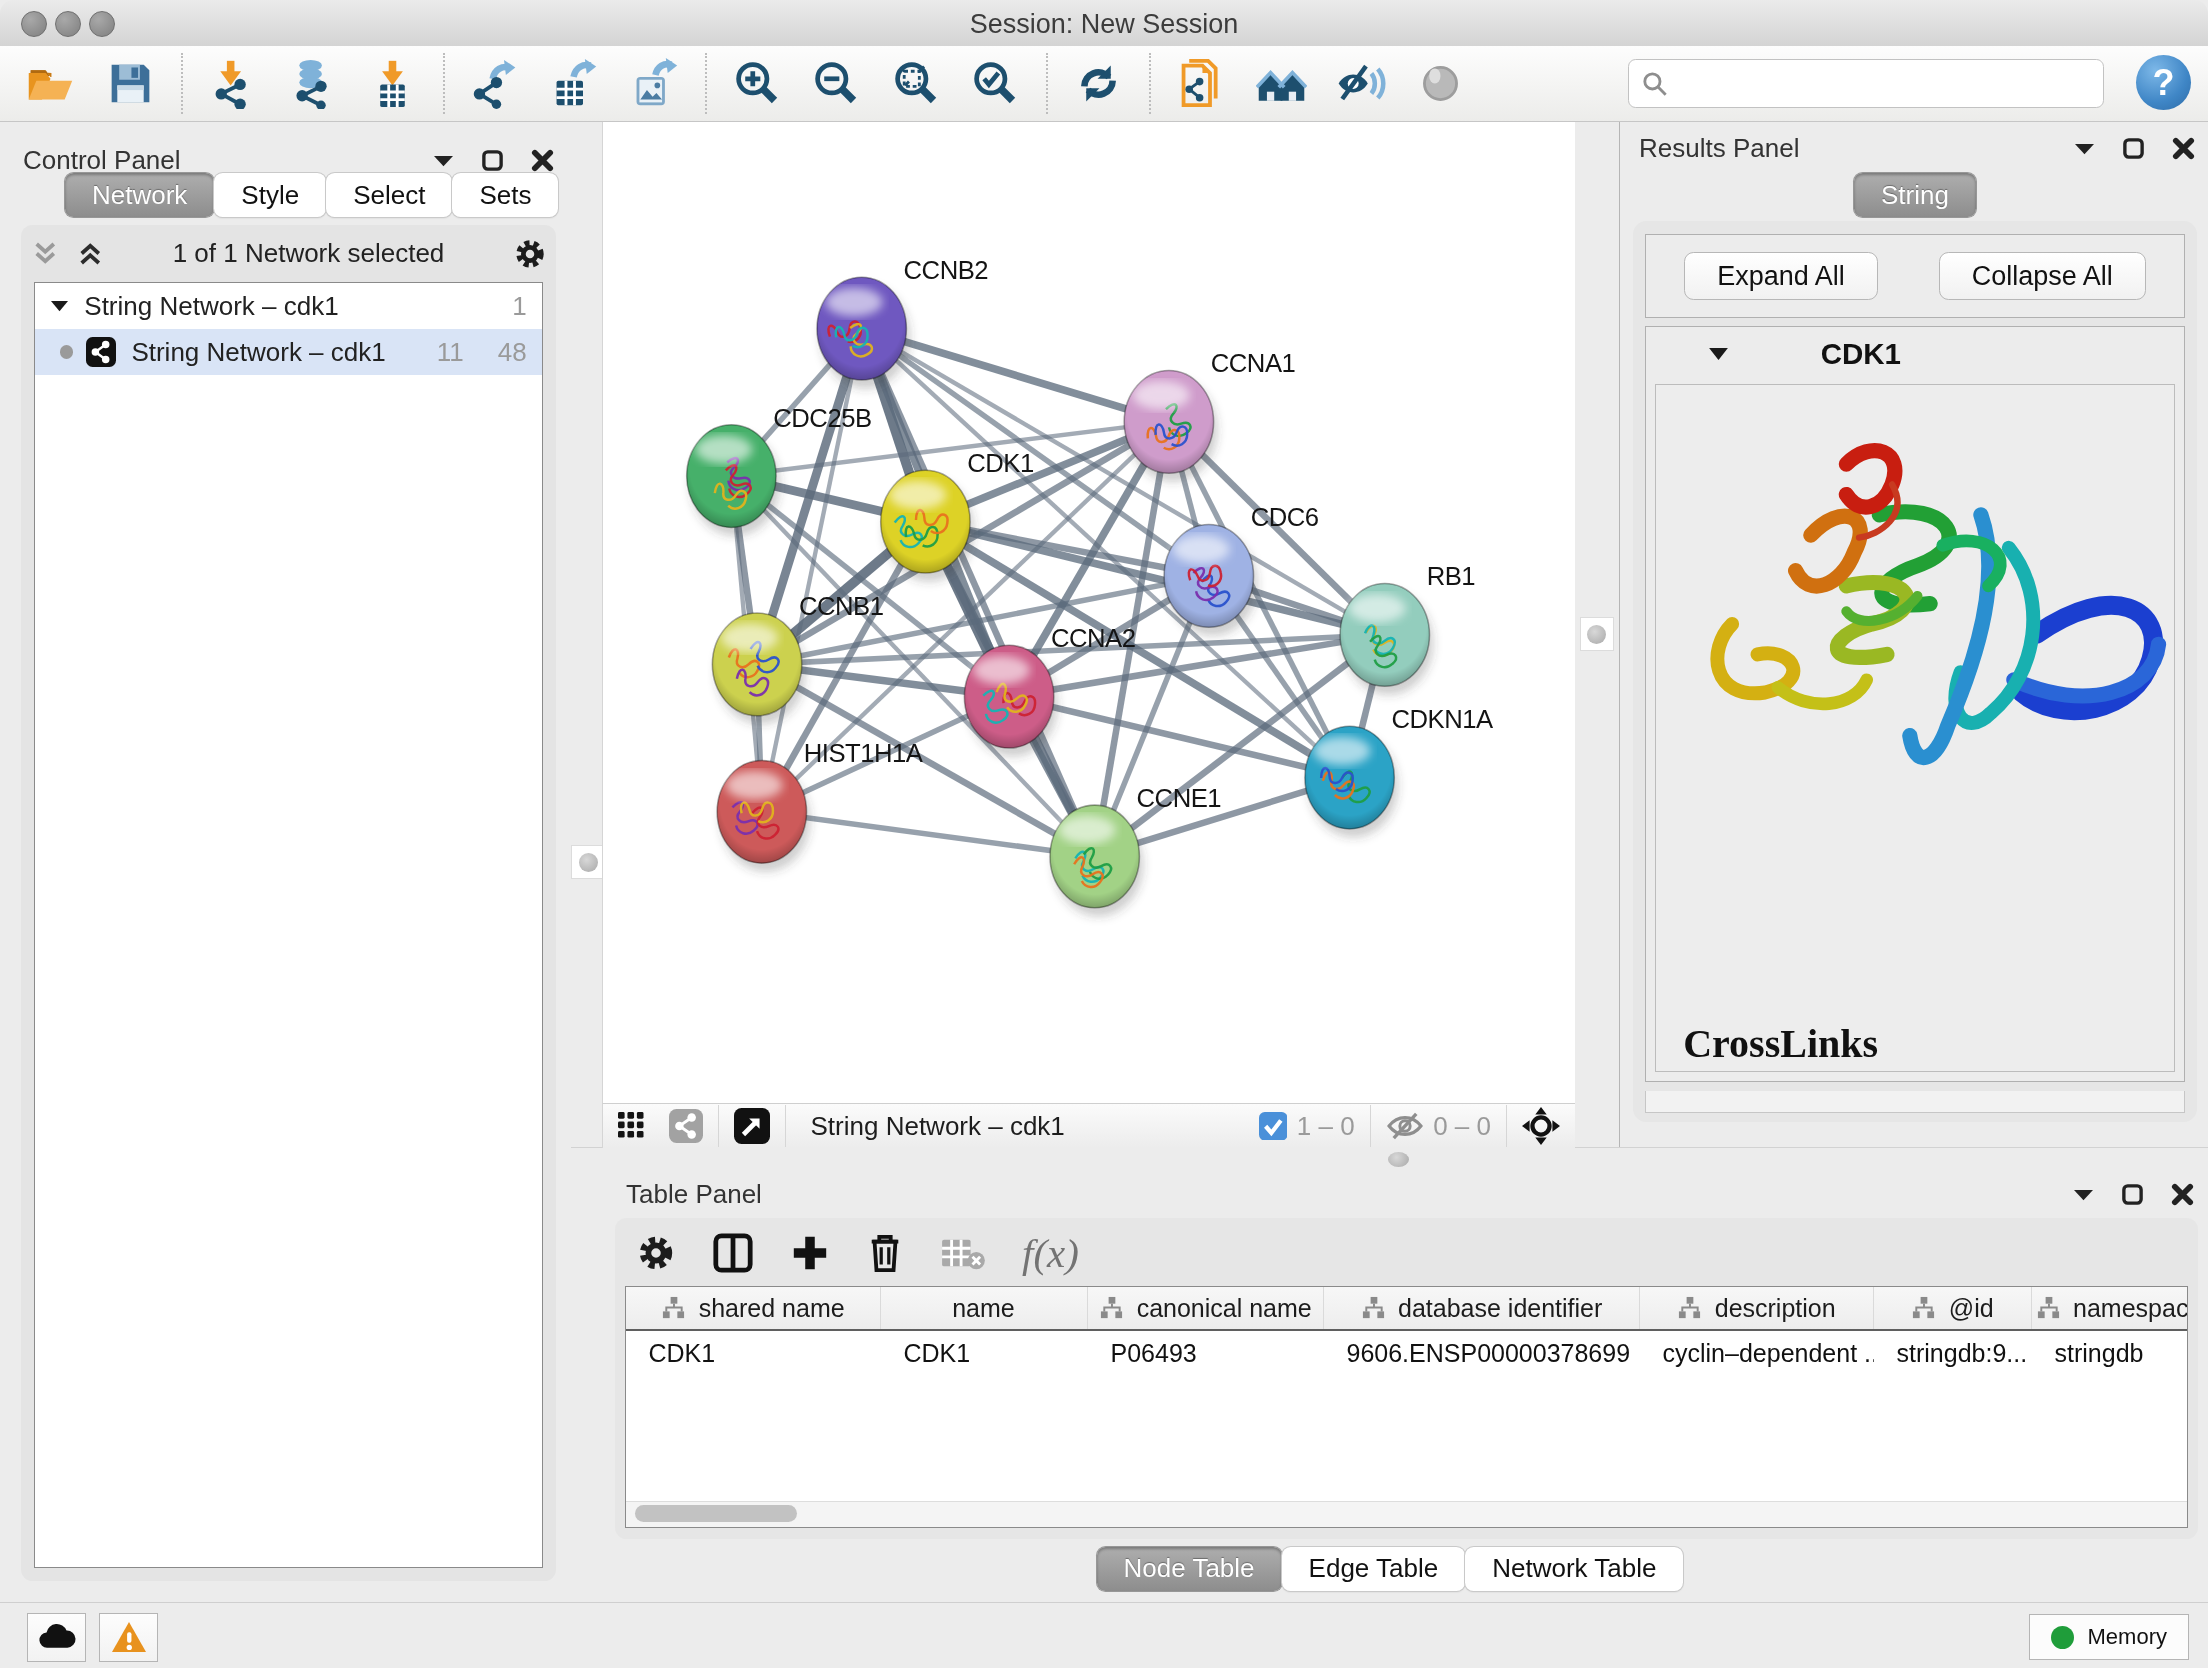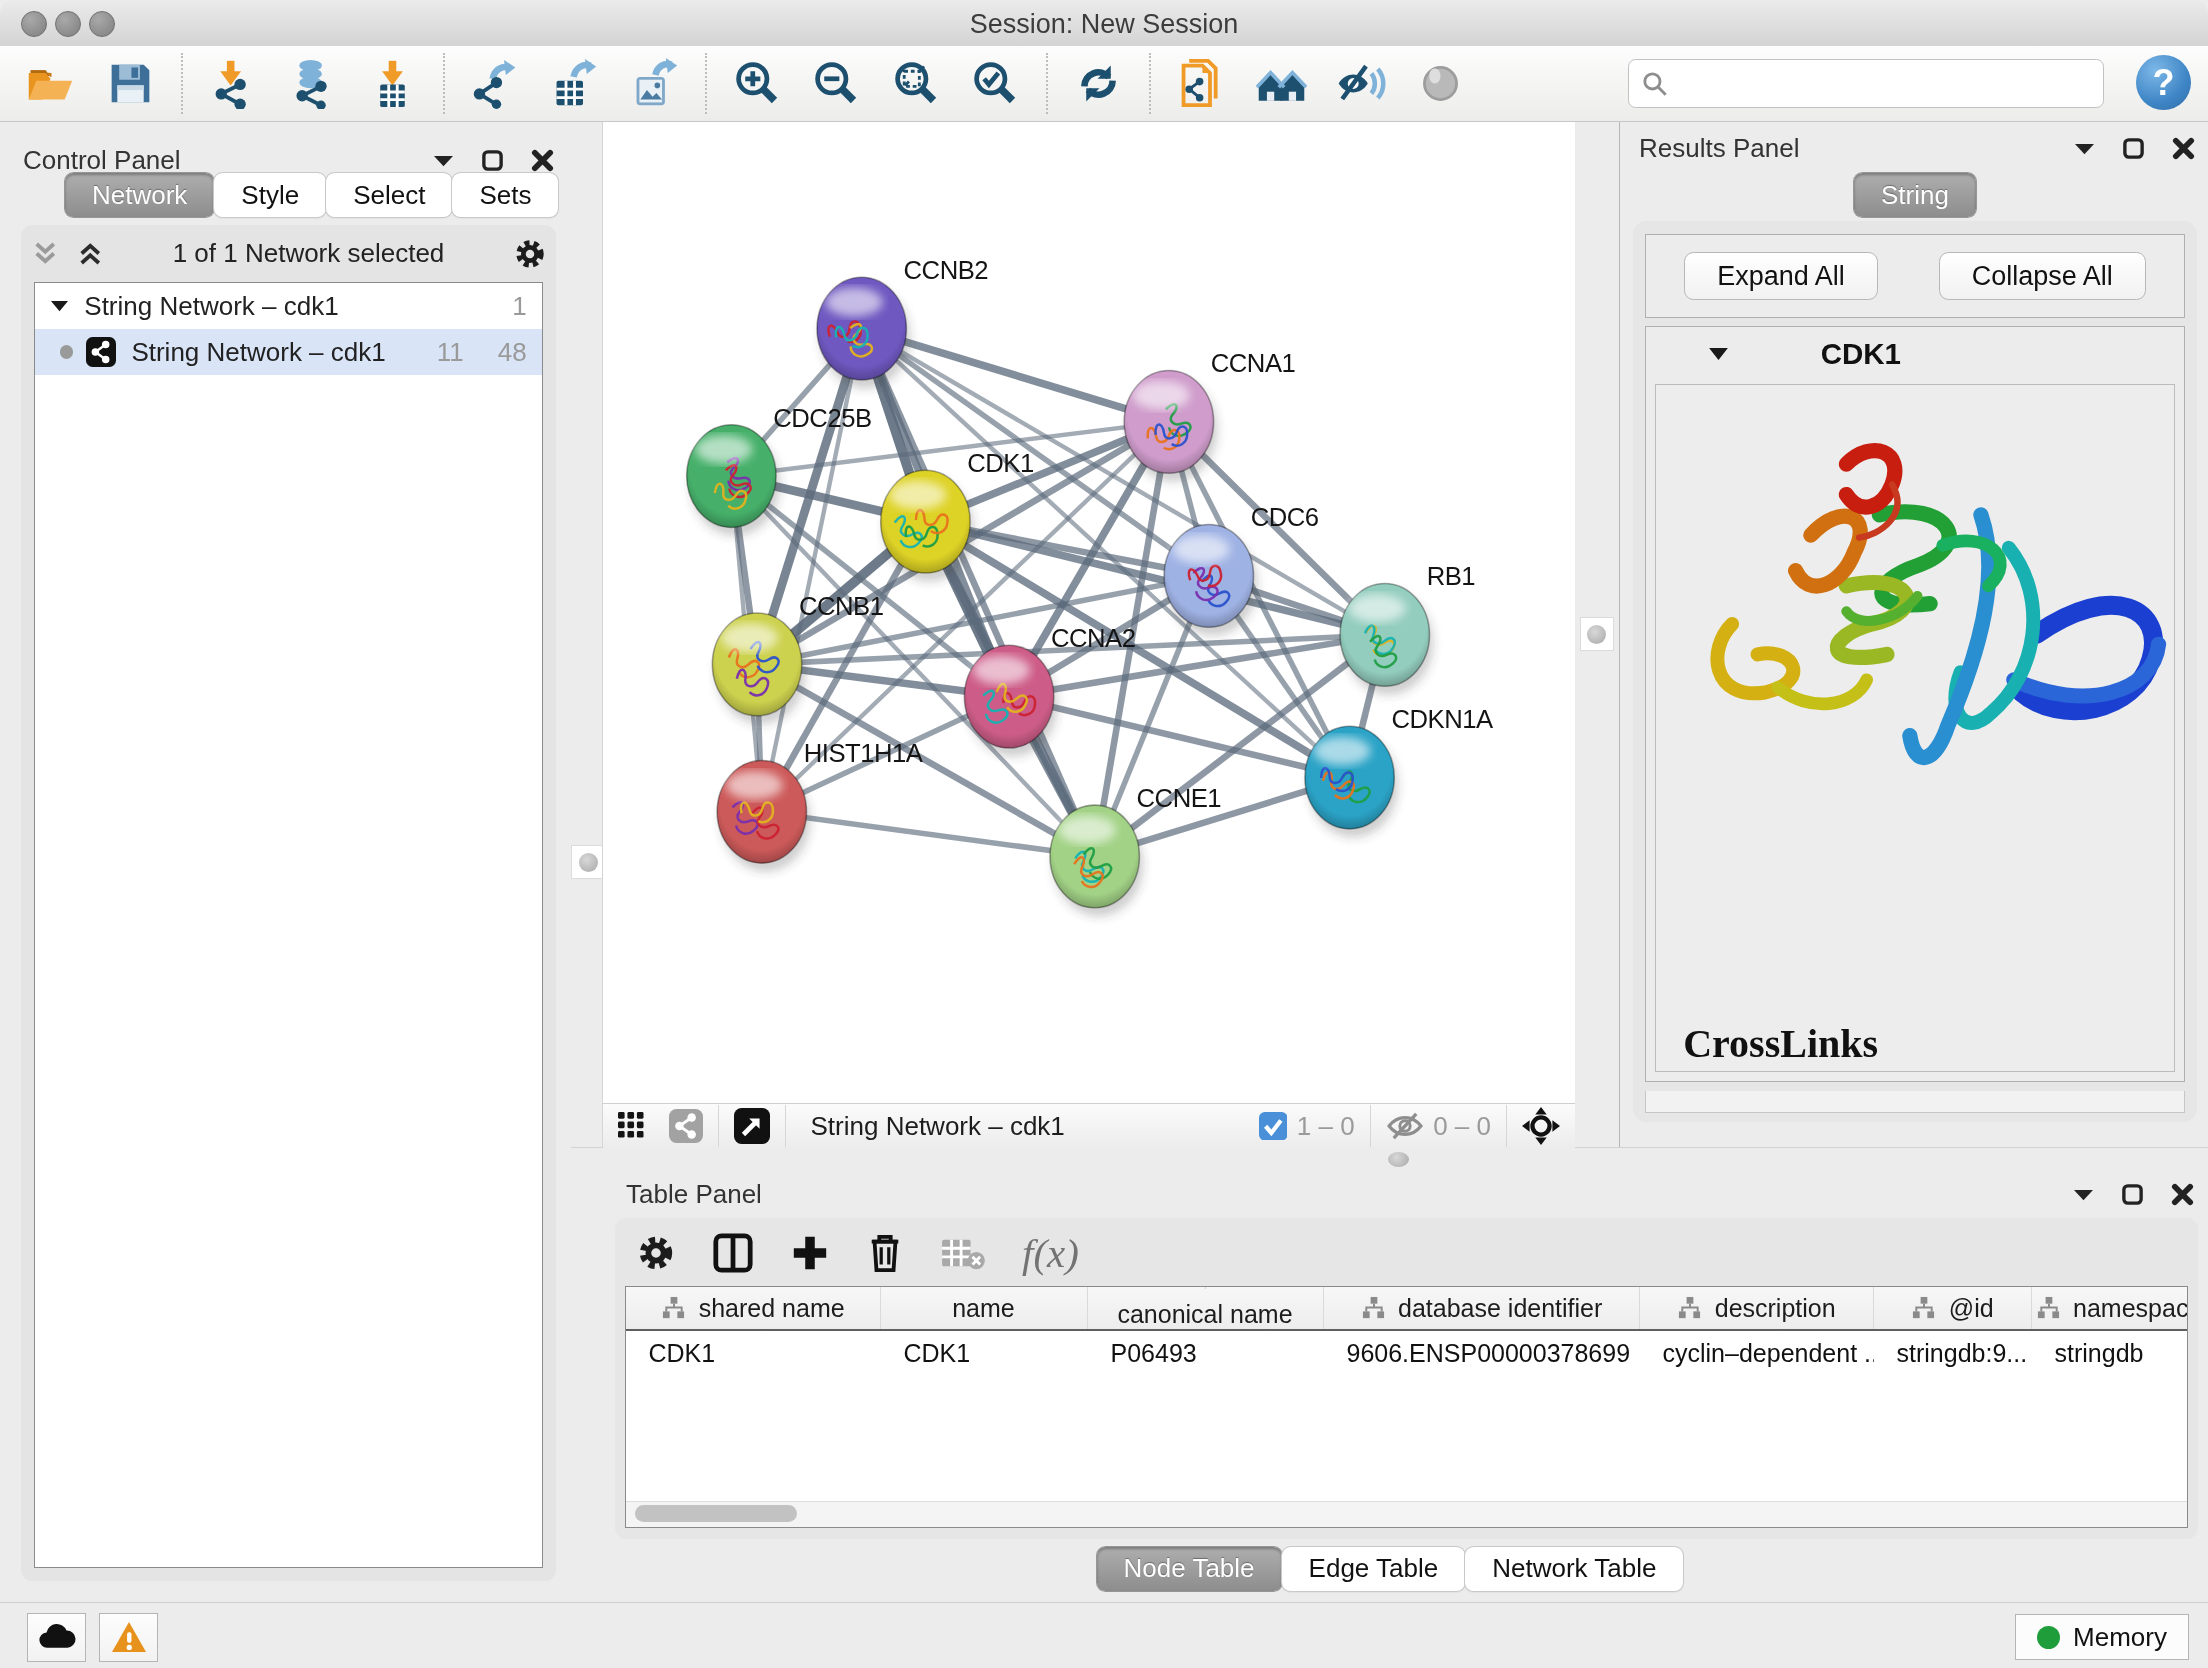--- a/index.html
+++ b/index.html
@@ -136,21 +136,21 @@
   #tp-tabs{position:absolute;left:0;right:0;bottom:11.4px;display:flex;justify-content:center;}
 
   
   #statusbar{left:0;top:1602px;width:2208px;height:67px;background:#ececec;
     border-top:1.9px solid #cfcfcf;}
   .sb-btn{position:absolute;top:9.5px;width:59px;height:49px;
     background:linear-gradient(#fdfdfd,#f2f2f2);border:1.9px solid #b5b5b5;
     display:flex;align-items:center;justify-content:center;box-sizing:border-box;}
   #memory-btn{position:absolute;right:19px;top:11.4px;height:46px;padding:0 21px;
     background:#fcfcfc;border:1.9px solid #b5b5b5;display:flex;align-items:center;
-    gap:13.3px;font-size:26px;color:#111;box-sizing:border-box;}
+    gap:13.3px;font-size:22px;color:#111;box-sizing:border-box;}
   #memory-dot{width:23px;height:23px;border-radius:50%;background:#1f9d3a;}
 </style>
 </head>
 <body>
 
 <div id="titlebar" class="abs">
   <span class="traffic" style="left:21px"></span>
   <span class="traffic" style="left:55px"></span>
   <span class="traffic" style="left:89px"></span>
   <div id="win-title">Session: New Session</div>
@@ -779,21 +779,21 @@
                 <rect x="3" y="16" width="7" height="7"></rect>
                 <rect x="18" y="16" width="7" height="7"></rect>
               </g>
               <path d="M14.5 8v4M6.5 16v-4h16v4" stroke="#8a8a8a" stroke-width="2" fill="none"></path>
             </svg>
             <span>shared name</span>
           </div>
           <div class="th" style="width: 207px;">
             <span>name</span>
           </div>
-          <div class="th" style="width: 236px; flex-direction: column;">
+          <div class="th" style="width: 236px;">
             <svg width="27" height="25" viewBox="0 0 28 26">
               <g fill="#8a8a8a">
                 <rect x="11" y="1" width="7" height="7"></rect>
                 <rect x="3" y="16" width="7" height="7"></rect>
                 <rect x="18" y="16" width="7" height="7"></rect>
               </g>
               <path d="M14.5 8v4M6.5 16v-4h16v4" stroke="#8a8a8a" stroke-width="2" fill="none"></path>
             </svg>
             <span>canonical name</span>
           </div>

